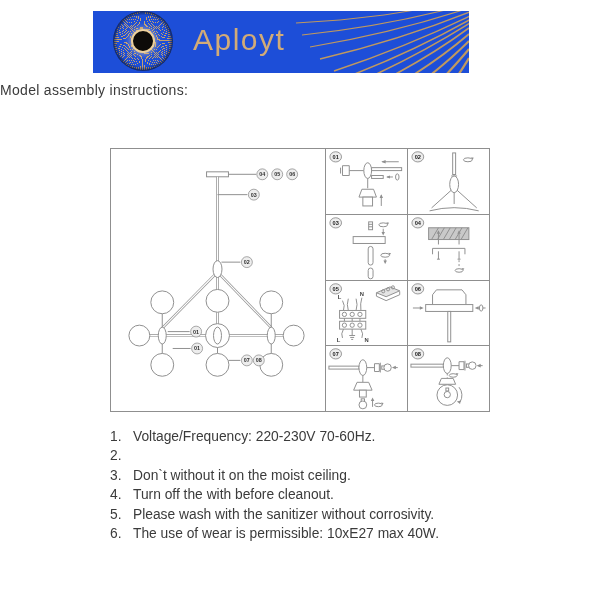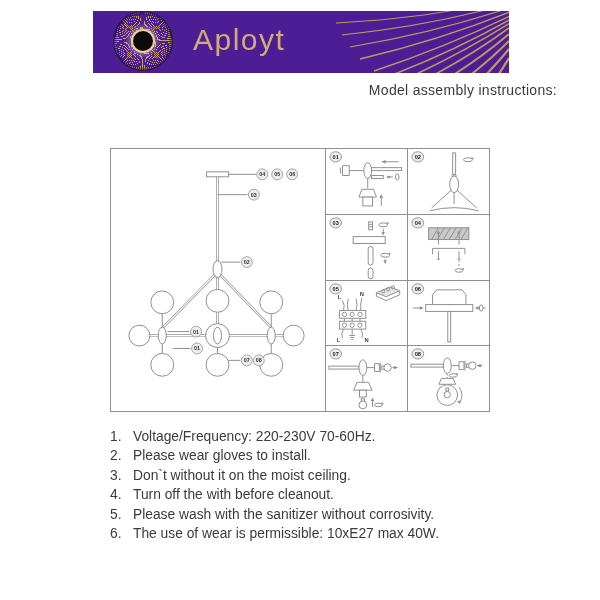--- a/index.html
+++ b/index.html
@@ -1,33 +1,33 @@
 <!DOCTYPE html>
 <html><head>
 <meta charset="utf-8">
 <style>
   html,body{margin:0;padding:0;}
   body{width:600px;height:600px;background:#ffffff;position:relative;
        font-family:"Liberation Sans", sans-serif;color:#3b3b3b;overflow:hidden;}
 
   
-  .banner{position:absolute;left:93px;top:11px;width:416px;height:62px;
-          background:#4c1d95;overflow:hidden;}
+  .banner{position:absolute;left:93px;top:11px;width:376px;height:62px;
+          background:#1d4ed8;overflow:hidden;}
   .starburst{position:absolute;left:21px;top:1px;width:58px;height:58px;border-radius:50%;
           background:repeating-conic-gradient(rgba(205,164,105,.95) 0deg 1deg, rgba(205,164,105,0) 1deg 4.2deg);}
   .starburst::before{content:"";position:absolute;inset:-1px;border-radius:50%;
           background:radial-gradient(circle, rgba(13,11,9,0) 0 60%, #0d0b09 78%);}
   .starburst::after{content:"";position:absolute;inset:17px;border-radius:50%;background:#0d0b09;
           border:2.5px solid #ecd09c;box-sizing:border-box;box-shadow:0 0 6px 1px rgba(236,208,156,.7);}
   .brand-text{position:absolute;left:100px;top:50%;transform:translateY(-56%);
           font-size:30px;font-weight:500;letter-spacing:1.5px;color:#d2ab77;}
   .rays{position:absolute;right:0;top:0;width:175px;height:62px;}
 
   
-  .subtitle{position:absolute;left:0;top:81px;width:557px;text-align:right;
+  .subtitle{position:absolute;left:0;top:81px;width:557px;text-align:left;
           font-size:14px;line-height:19px;letter-spacing:.3px;color:#3b3b3b;}
 
   
   .diagram{position:absolute;left:110px;top:148px;width:380px;height:264px;
           border:1px solid #8f8f8f;box-sizing:border-box;display:flex;background:#fff;}
   .main-drawing{width:215px;height:100%;border-right:1px solid #8f8f8f;box-sizing:border-box;}
   .main-drawing svg,.step-cell svg{display:block;width:100%;height:100%;}
   .steps-grid{flex:1;display:grid;grid-template-columns:1fr 1fr;grid-template-rows:1fr 1fr 1fr 1fr;}
   .step-cell{border-right:1px solid #8f8f8f;border-bottom:1px solid #8f8f8f;box-sizing:border-box;}
   .step-cell:nth-child(2n){border-right:none;}
@@ -355,21 +355,20 @@
   </div>
 </div>
 
 <div class="instructions">
   <div class="ins-row">
     <span class="num">1.</span>
     <span class="txt">Voltage/Frequency: 220-230V 70-60Hz.</span>
   </div>
   <div class="ins-row">
     <span class="num">2.</span>
-    <span class="txt">Please wear gloves to install.</span>
   </div>
   <div class="ins-row">
     <span class="num">3.</span>
     <span class="txt">Don`t without it on the moist ceiling.</span>
   </div>
   <div class="ins-row">
     <span class="num">4.</span>
     <span class="txt">Turn off the with before cleanout.</span>
   </div>
   <div class="ins-row">

